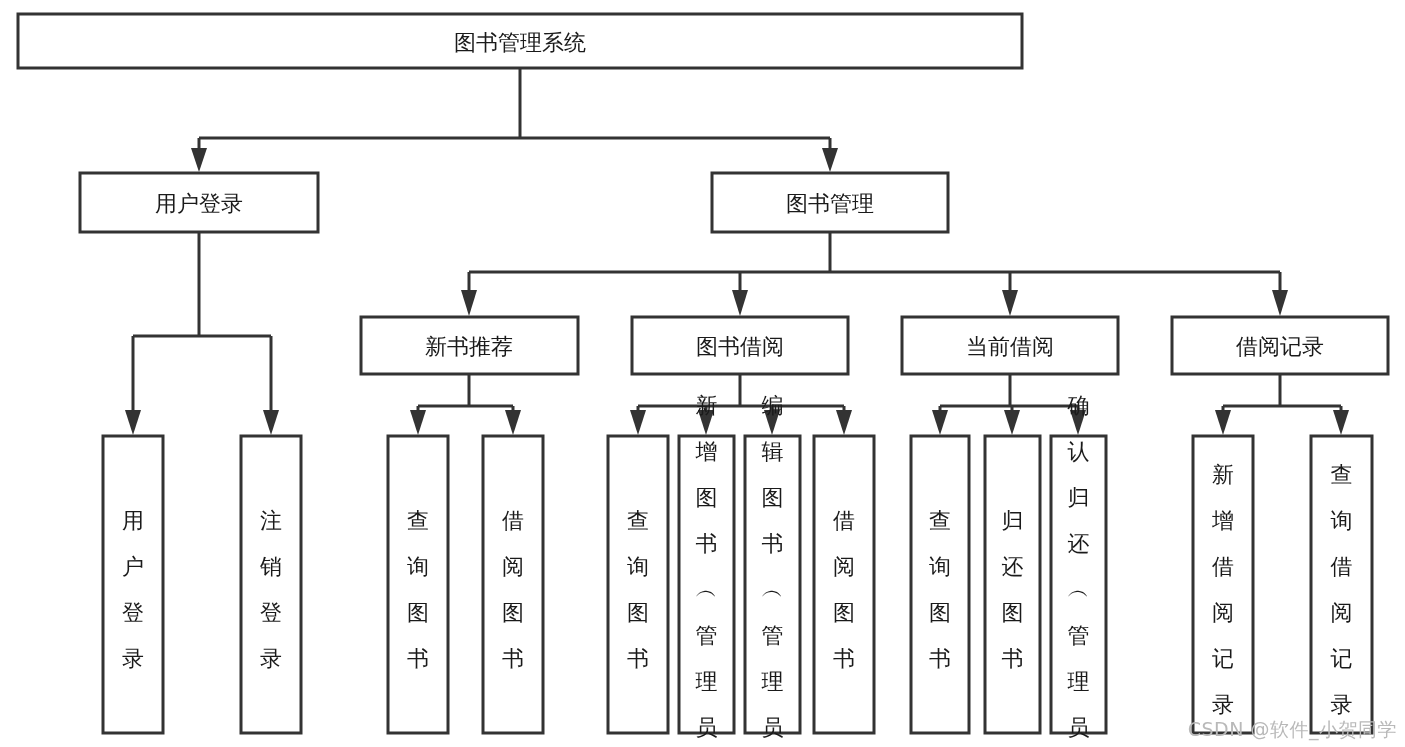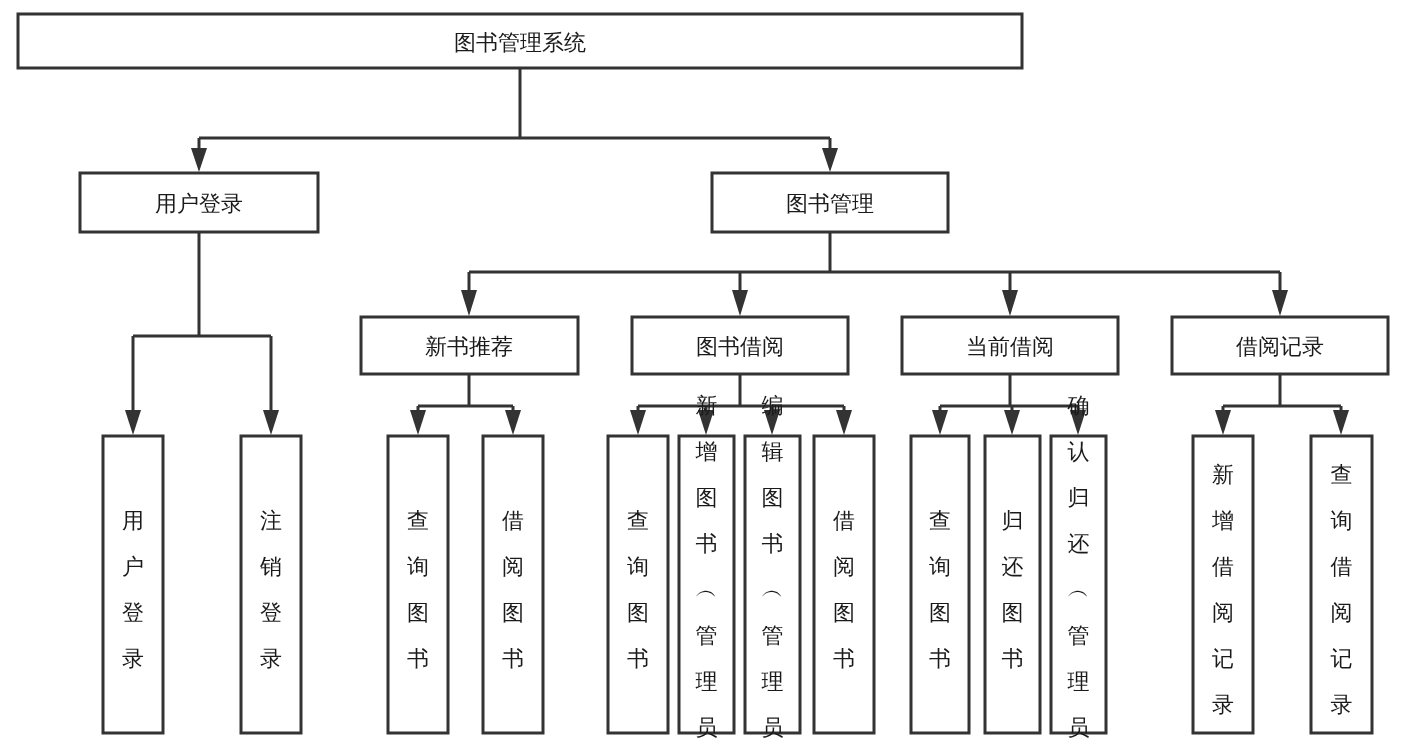--- a/index.html
+++ b/index.html
@@ -223,13 +223,14 @@
           <text class="leaf-label" x="1223" y="482.38"><tspan x="1223">新</tspan><tspan x="1223" dy="46">增</tspan><tspan x="1223" dy="46">借</tspan><tspan x="1223" dy="46">阅</tspan><tspan x="1223" dy="46">记</tspan><tspan x="1223" dy="46">录</tspan></text>
         </g>
         <g>
           <rect class="leaf-box" x="1311" y="436" width="61" height="297"></rect>
           <text class="leaf-label" x="1341.5" y="482.38"><tspan x="1341.5">查</tspan><tspan x="1341.5" dy="46">询</tspan><tspan x="1341.5" dy="46">借</tspan><tspan x="1341.5" dy="46">阅</tspan><tspan x="1341.5" dy="46">记</tspan><tspan x="1341.5" dy="46">录</tspan></text>
         </g>
       </g>
 
   </svg>
 
+  <div class="watermark">CSDN @软件_小贺同学</div>
 </div>
 
 </body></html>

